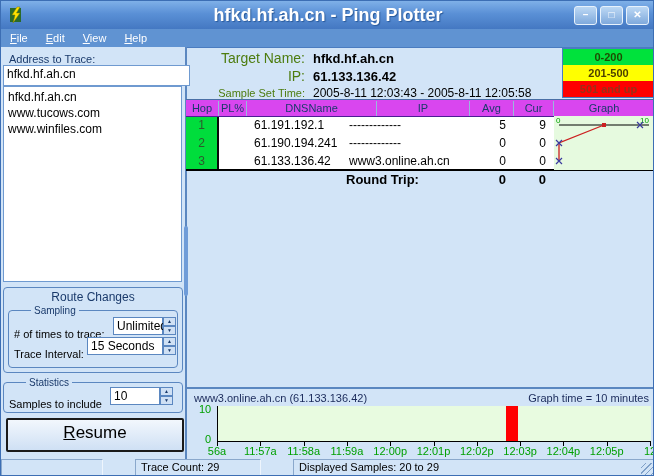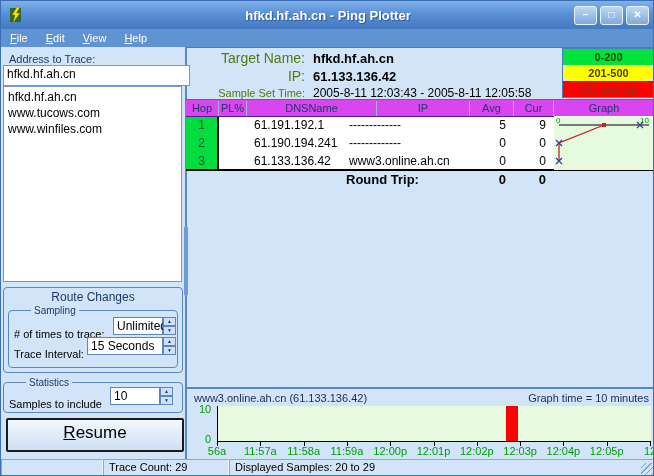--- a/index.html
+++ b/index.html
@@ -7,21 +7,21 @@
     position:relative;width:654px;height:476px;overflow:hidden;
     font-family:"Liberation Sans",sans-serif;font-size:11px;color:#000;
     background:#d2e4f7;border:1px solid #3c6eb4;box-sizing:border-box;
   }
   
   .titlebar{position:absolute;left:0;top:0;width:654px;height:28px;
     background:linear-gradient(#7fb0e8 0%,#5a90d6 45%,#4478c2 100%);
     display:flex;align-items:center;}
   .app-icon{width:18px;height:18px;margin-left:6px;}
   .title-text{position:absolute;left:0;right:0;text-align:center;
-    color:#fff;font-weight:bold;font-size:13px;text-shadow:1px 1px 1px #2a5a9a;}
+    color:#fff;font-weight:bold;font-size:18px;text-shadow:1px 1px 1px #2a5a9a;}
   .win-buttons{position:absolute;right:6px;top:5px;display:flex;gap:3px;}
   .win-btn{width:21px;height:17px;border:1px solid #e8f2fc;border-radius:3px;
     background:linear-gradient(#bcd8f4,#7fa9dc);color:#fff;font-size:10px;line-height:15px;
     text-align:center;font-weight:bold;cursor:pointer;}
   
   .menubar{position:absolute;left:0;top:28px;width:654px;height:18px;
     background:#6093d2;border-bottom:1px solid #4a7cc0;display:flex;align-items:center;}
   .menu-item{color:#fff;padding:0 9px;font-size:11px;cursor:pointer;}
   .menu-item u{text-decoration:underline;}
   
@@ -97,21 +97,21 @@
     background:#e8fbe0;border-left:1px solid #000;border-bottom:1px solid #000;}
   .y-max{position:absolute;left:12px;top:14px;color:#00a000;font-size:11px;}
   .y-min{position:absolute;left:18px;top:44px;color:#00a000;font-size:11px;}
   .red-bar{position:absolute;top:0;width:12px;height:100%;}
   .x-ticks{position:absolute;left:30px;top:53px;width:433px;height:4px;}
   .x-tick{position:absolute;top:0;width:1px;height:4px;background:#000;}
   .x-labels{position:absolute;left:30px;top:56px;width:433px;height:12px;}
   .x-label{position:absolute;transform:translateX(-50%);color:#00a000;font-size:11px;white-space:nowrap;}
   
   .statusbar{position:absolute;left:0;top:458px;width:654px;height:18px;
-    background:#d2e4f7;display:flex;}
+    background:#d2e4f7;display:flex;gap:32px;}
   .status-cell{border:1px solid;border-color:#8aa8cc #eef5fd #eef5fd #8aa8cc;
     font-size:11px;line-height:15px;padding:0 5px;box-sizing:border-box;color:#000;}
   .sc-0{width:102px;}
   .sc-1{width:126px;}
   .sc-2{flex:1;}
   .resize-grip{position:absolute;right:1px;bottom:1px;width:13px;height:13px;
     background:repeating-linear-gradient(135deg,transparent 0 3px,#7fa0c8 3px 4px);}
 </style>
 </head>
 <body>
@@ -201,21 +201,21 @@
       <div class="info-label">IP:</div>
       <div class="info-value">61.133.136.42</div>
     </div>
     <div class="info-row row-sample">
       <div class="info-label">Sample Set Time:</div>
       <div class="info-value">2005-8-11 12:03:43 - 2005-8-11 12:05:58</div>
     </div>
 
     <div class="legend" id="legend">
         <div class="legend-row" style="background: rgb(0, 226, 60); color: rgb(29, 77, 0);">0-200</div>
-        <div class="legend-row" style="background: rgb(255, 255, 0); color: rgb(77, 64, 0); border-radius: 8px;">201-500</div>
+        <div class="legend-row" style="background: rgb(255, 255, 0); color: rgb(77, 64, 0);">201-500</div>
         <div class="legend-row" style="background: rgb(255, 0, 0); color: rgb(153, 48, 24);">501 and up</div>
       </div>
 
     <div class="trace-table" style="position:absolute;">
       <div class="thead" id="table-head">
           <div class="th" style="width: 33px;">Hop</div>
           <div class="th" style="width: 28px;">PL%</div>
           <div class="th" style="width: 130px;">DNSName</div>
           <div class="th" style="width: 93px;">IP</div>
           <div class="th" style="width: 44px;">Avg</div>

